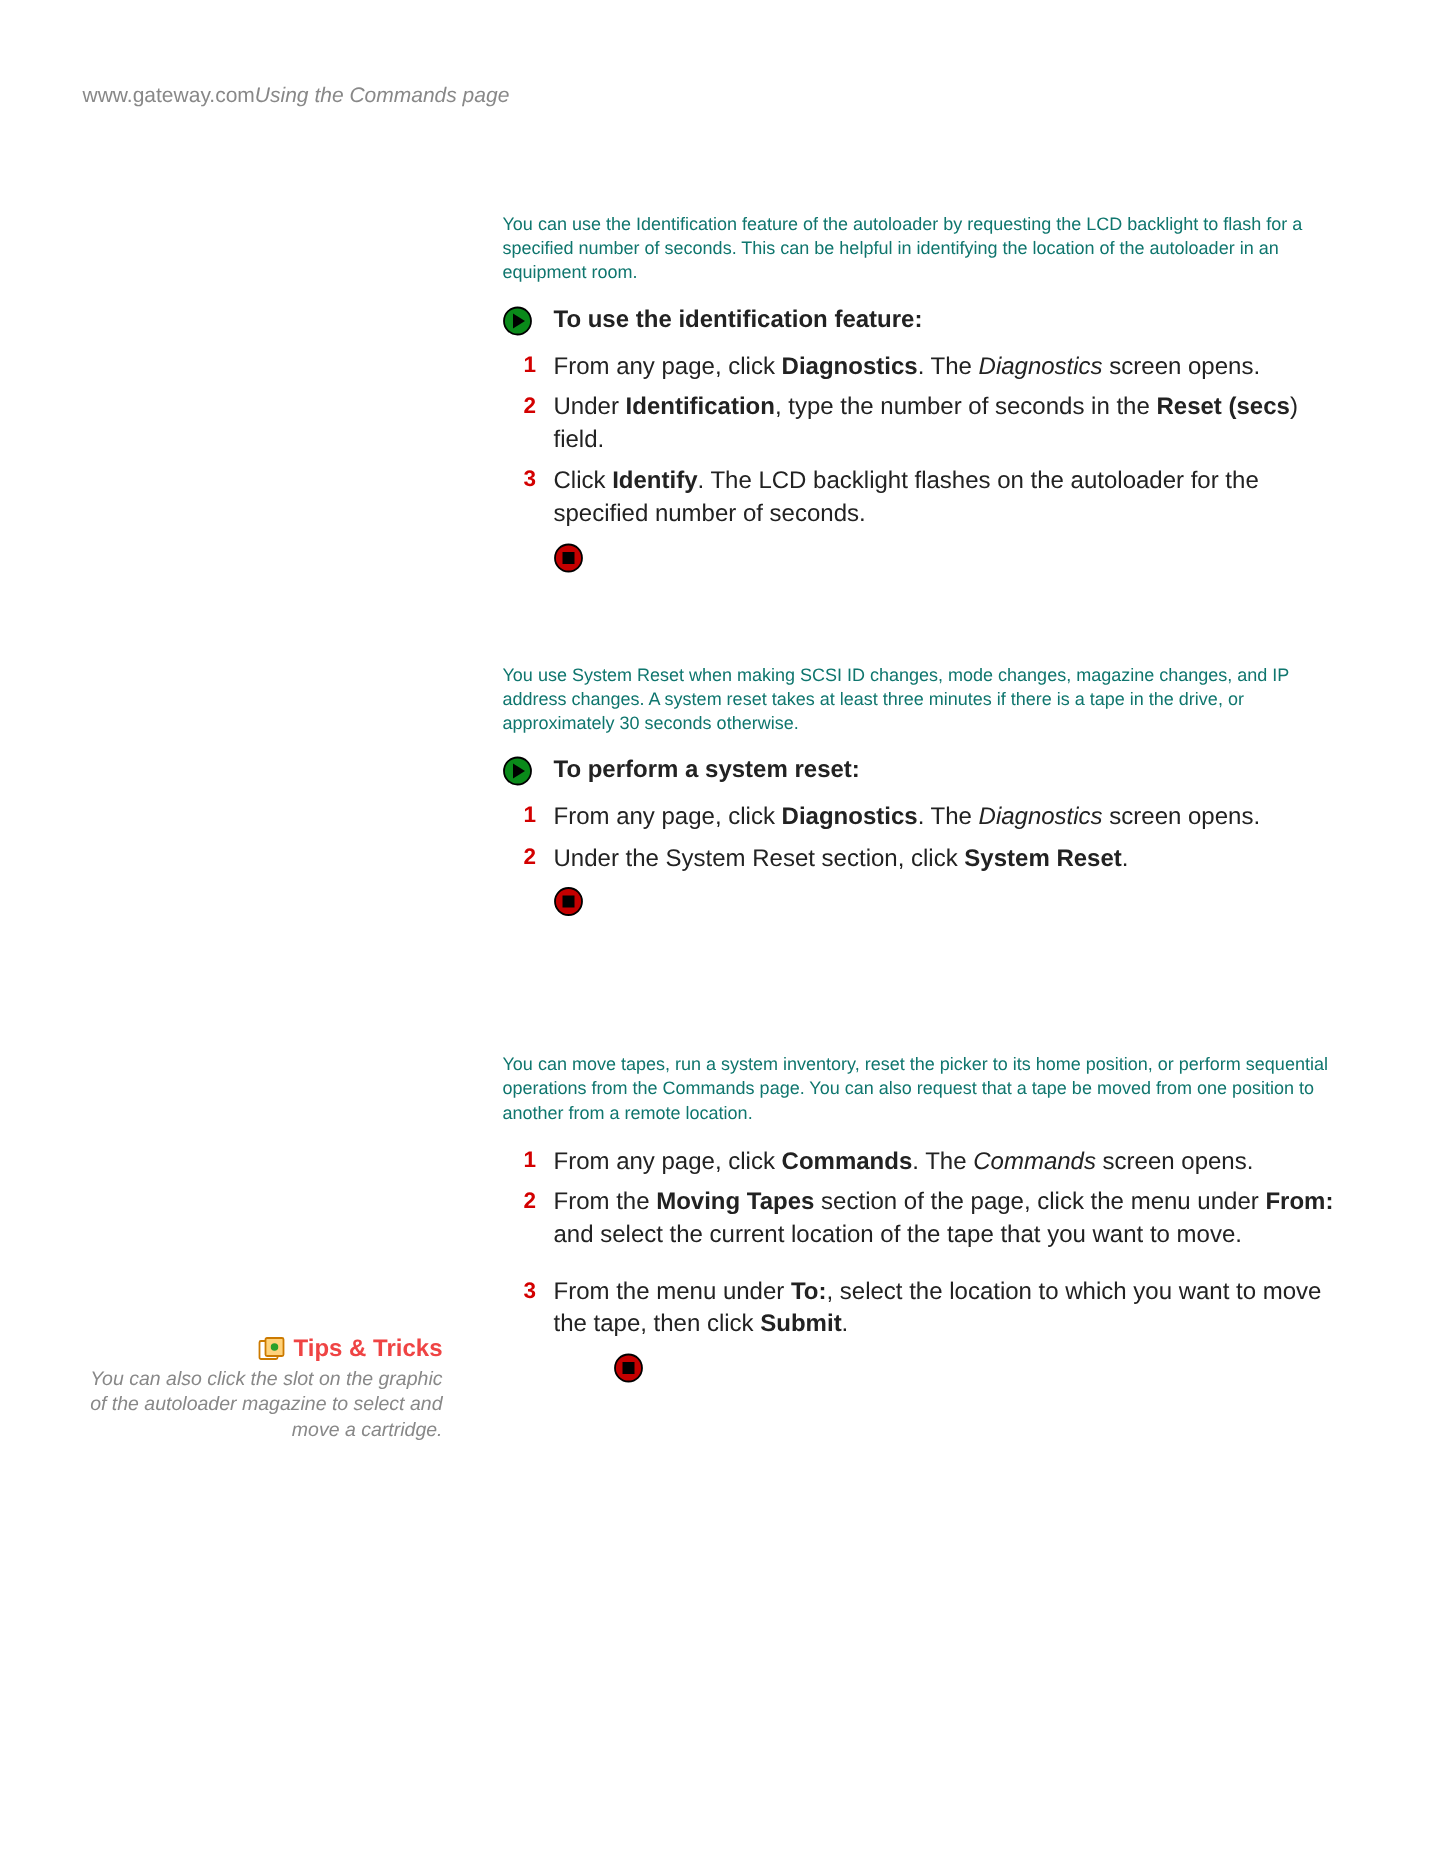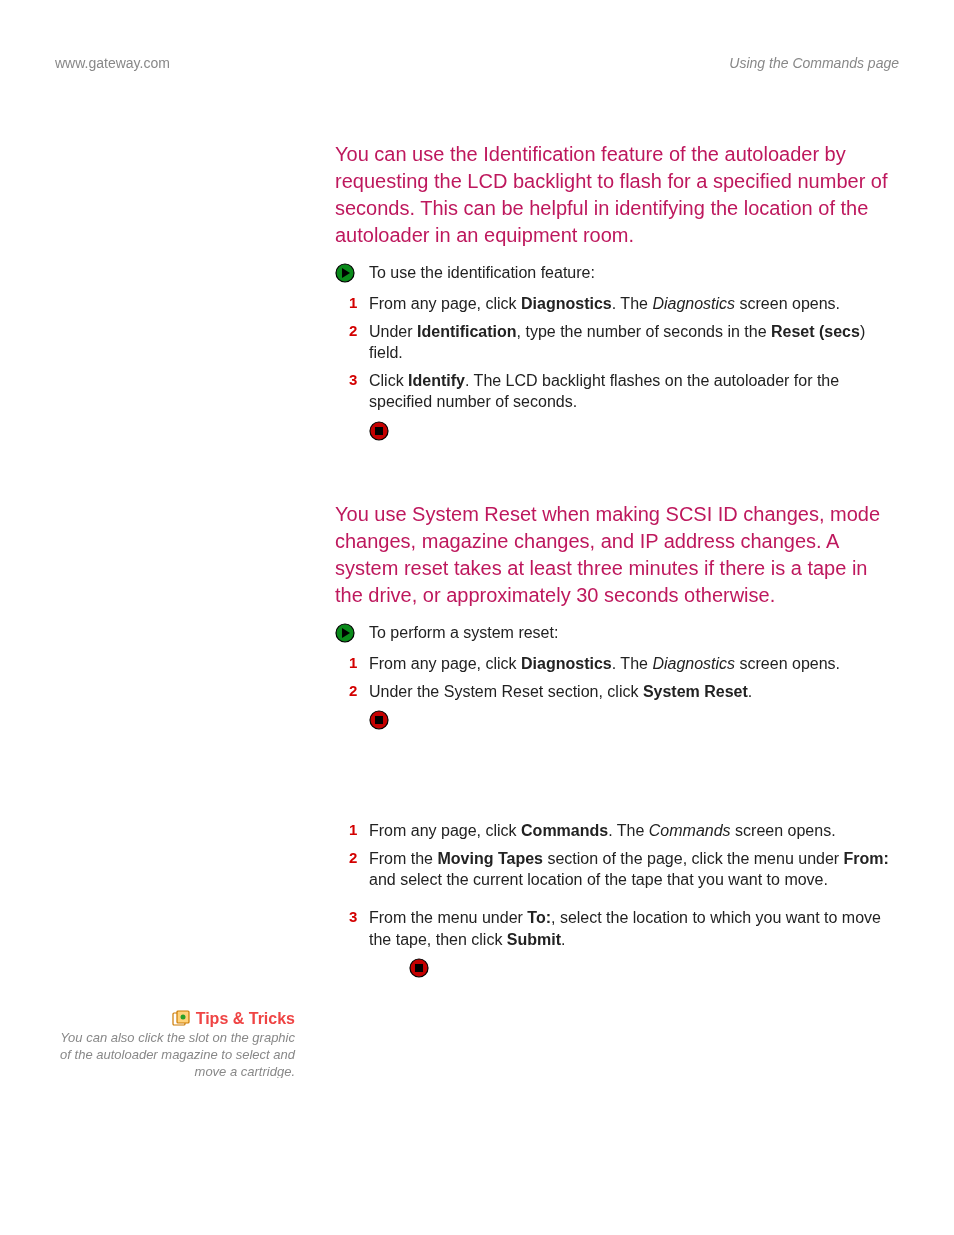--- a/index.html
+++ b/index.html
@@ -8,44 +8,43 @@
     font-family: "Myriad Pro", "Segoe UI", Arial, sans-serif;
     background: #ffffff;
     color: #222;
     width: 954px;
   }
   .page {
     padding: 55px 55px 60px 55px;
   }
   .header {
     display: flex;
-    justify-content: space-between;
     font-size: 14px;
     color: #888;
     margin-bottom: 70px;
   }
   .header .right { font-style: italic; }
   .content {
     margin-left: 280px;
   }
   .para {
-    font-size: 20px;
+    font-size: 12px;
     line-height: 1.35;
     margin-bottom: 14px;
-    color: #be185d;
+    color: #0f766e;
     margin-top: 12px;
   }
   .section-head {
     display: flex;
     align-items: center;
     gap: 14px;
     margin: 8px 0 10px 0;
   }
   .section-head .title {
-    font-weight: 400;
+    font-weight: 700;
     font-size: 16px;
     font-family: "Myriad Pro", "Segoe UI Semibold", Arial, sans-serif;
   }
   .play-icon svg, .stop-icon svg { display: block; }
   .steps {
     list-style: none;
     padding: 0;
     margin: 0 0 8px 0;
   }
   .steps li {
@@ -176,20 +175,21 @@
     <div class="stop-wrap" style="margin-bottom:90px;">
       <span class="stop-icon">
         <svg width="20" height="20" viewBox="0 0 20 20">
             <circle cx="10" cy="10" r="9" fill="#c40000" stroke="#000" stroke-width="1.2"></circle>
             <rect x="6" y="6" width="8" height="8" fill="#000"></rect>
           </svg>
       </span>
     </div>
 
     <div class="block">
+      <div class="para">You can move tapes, run a system inventory, reset the picker to its home position, or perform sequential operations from the Commands page. You can also request that a tape be moved from one position to another from a remote location.</div>
 
 
       <div class="sidebar" style="top:190px; left:-280px;">
         <div class="tips-head">
           <span>
             <svg width="18" height="18" viewBox="0 0 18 18">
               <rect x="1" y="3" width="12" height="12" rx="1" fill="#fff" stroke="#cc7a00" stroke-width="1.2"></rect>
               <rect x="5" y="1" width="12" height="12" rx="1" fill="#ffd27a" stroke="#cc7a00" stroke-width="1.2"></rect>
               <circle cx="11" cy="7" r="2.5" fill="#2aa02a"></circle>
             </svg>

